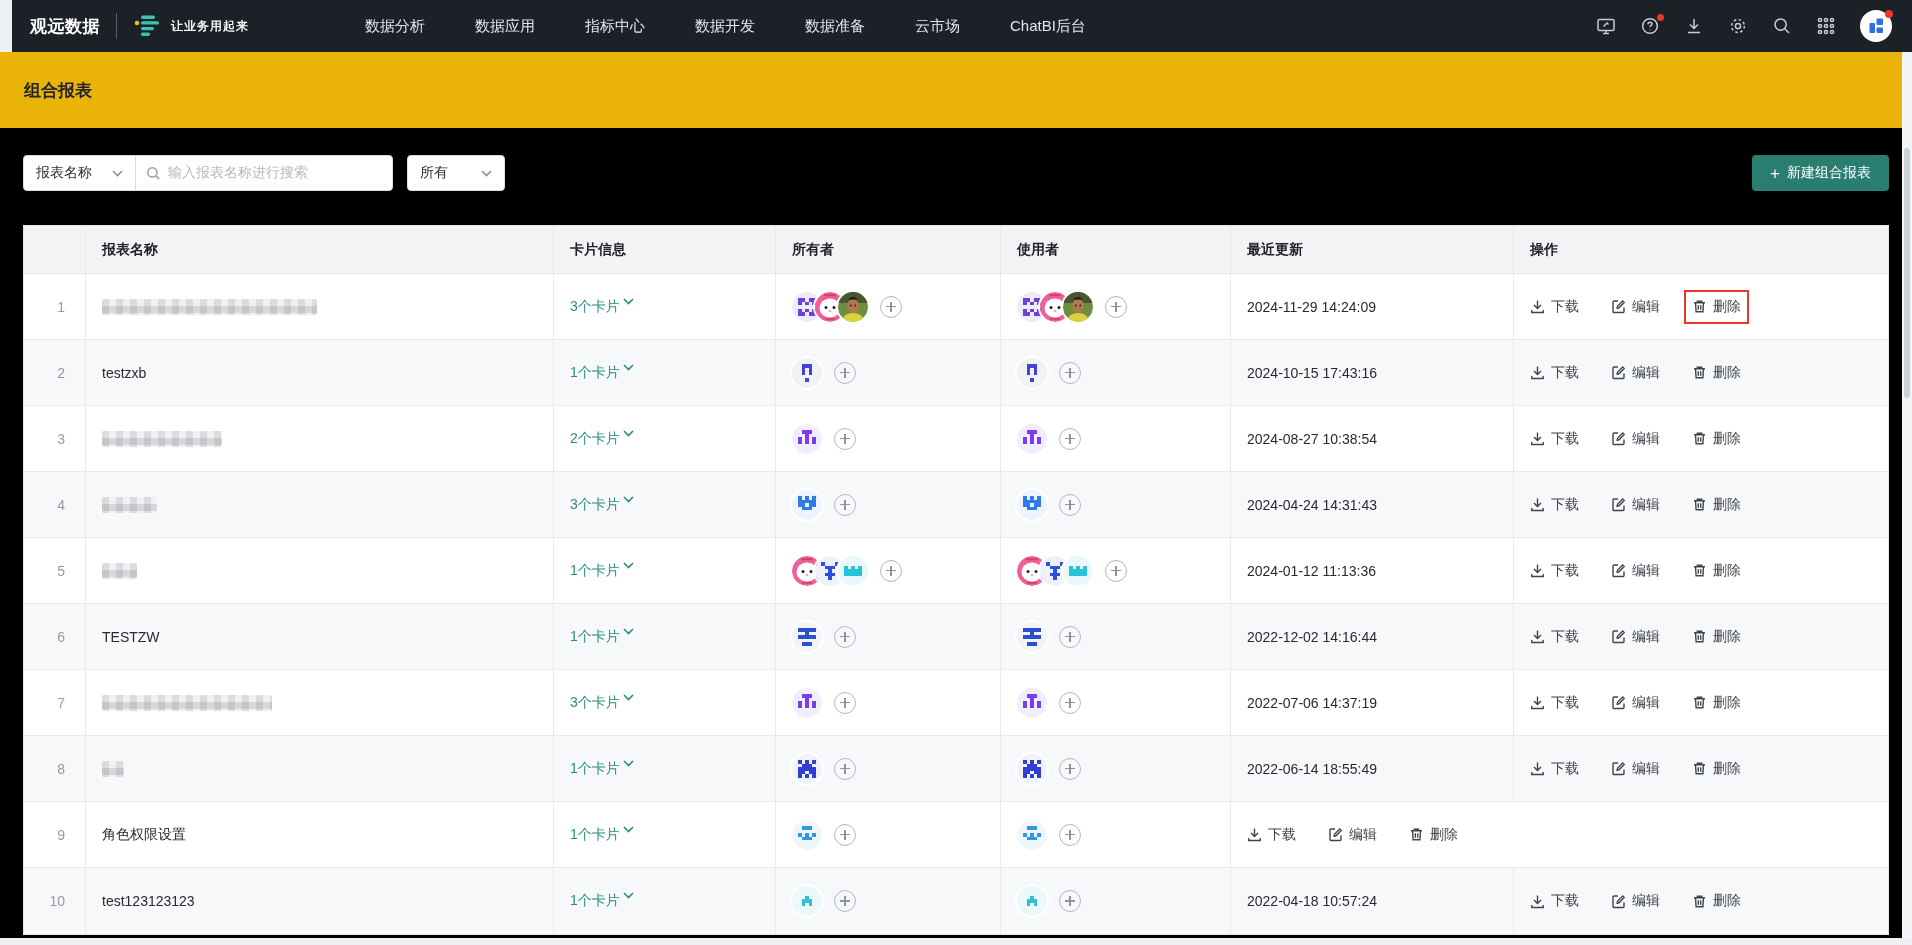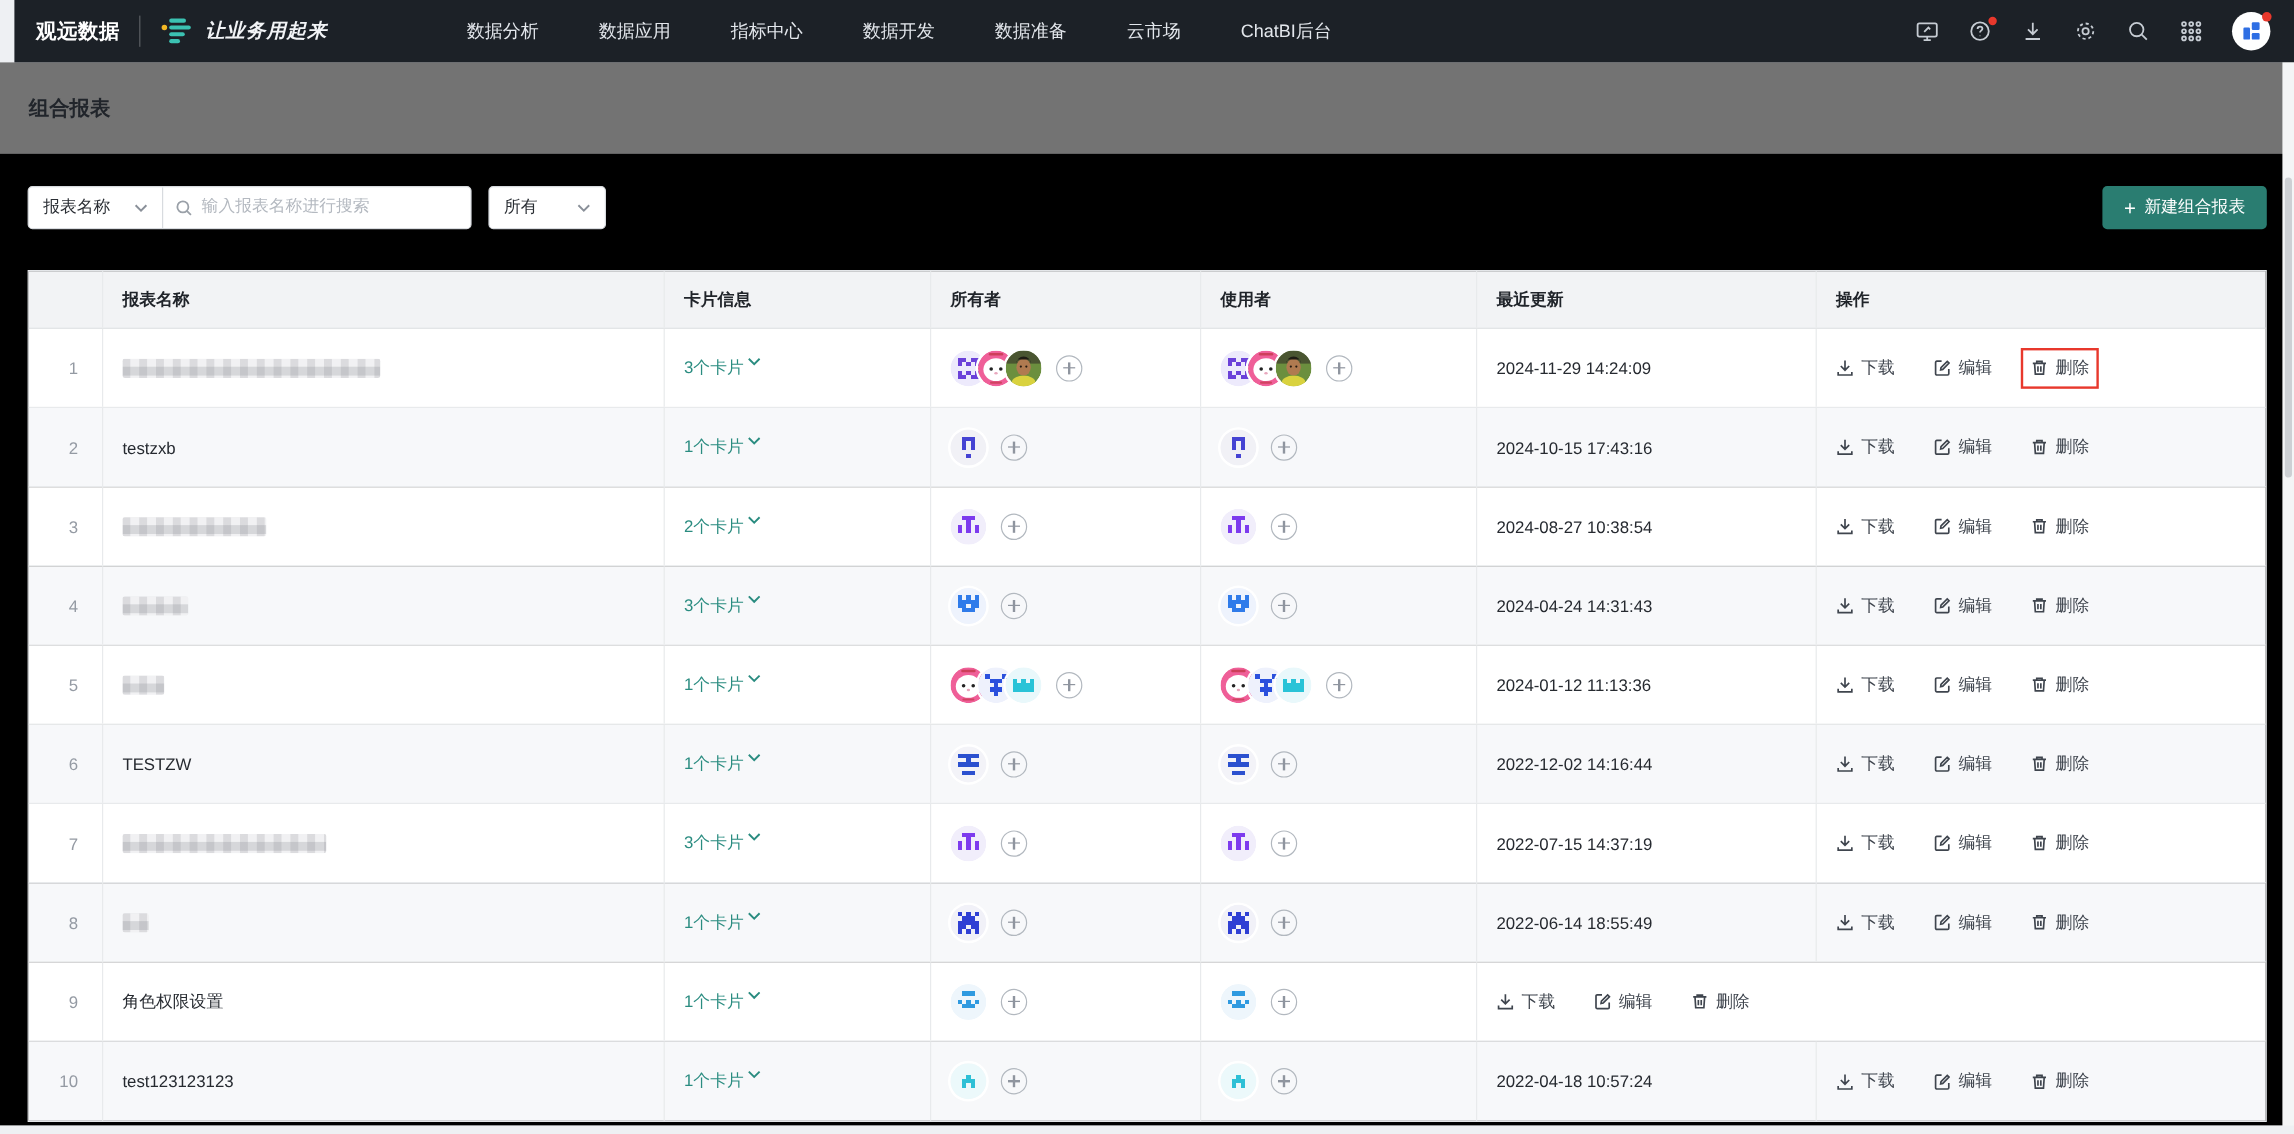--- a/index.html
+++ b/index.html
@@ -5,35 +5,35 @@
   * { margin:0; padding:0; box-sizing:border-box; }
   html,body { width:1912px; height:945px; overflow:hidden;
     font-family:"Liberation Sans","DejaVu Sans",sans-serif; background:#eef0f3; }
 
   
   .navbar { height:52px; background:#1c2127; display:flex; align-items:center;
     padding:0 20px 0 18px; position:relative;margin-left:12px; }
   .brand { color:#fff; font-size:17px; font-weight:700; letter-spacing:.5px; }
   .nav-divider { width:1px; height:26px; background:rgba(255,255,255,.28); margin:0 16px; }
   .logo-icon { width:28px; height:28px; margin-right:10px; }
-  .slogan { color:#f2f4f6; font-size:16px; font-weight:600; letter-spacing:1px;font-style:italic; }
+  .slogan { color:#f2f4f6; font-size:12px; font-weight:600; letter-spacing:1px; }
   .nav-links { display:flex; align-items:center; gap:50px; margin-left:116px; }
   .nav-link { color:#e3e7ec; font-size:15px; cursor:pointer; white-space:nowrap; }
   .nav-right { margin-left:auto; display:flex; align-items:center; gap:24px; }
   .nav-ico { width:20px; height:20px; position:relative; cursor:pointer; display:flex;
     align-items:center; justify-content:center; }
   .nav-ico svg { stroke:#c6ccd3; fill:none; stroke-width:1.5; }
   .red-dot { position:absolute; top:-2px; right:-4px; width:7px; height:7px;
     border-radius:50%; background:#e8382c; }
   .nav-avatar { width:32px; height:32px; border-radius:50%; background:#fff;
     position:relative; cursor:pointer; display:flex; align-items:center; justify-content:center; }
   .nav-avatar .red-dot { top:0; right:-1px; width:8px; height:8px; }
 
   
-  .title-bar { height:76px; background:#737373; display:flex; align-items:center; padding:0 24px; }
+  .title-bar { height:76px; background:#eab308; display:flex; align-items:center; padding:0 24px; }
   .page-title { font-size:17px; font-weight:700; color:#21252b; }
 
   
   .content { background:#000000; height:810px; padding:0 23px; position:relative; }
   .filter-row { display:flex; align-items:center; padding-top:27px; }
   .search-group { display:flex; height:36px; border:1px solid #d8dbdf; border-radius:4px;
     background:#fff; overflow:hidden; }
   .field-select { width:112px; display:flex; align-items:center; justify-content:space-between;
     padding:0 12px; border-right:1px solid #d8dbdf; cursor:pointer; font-size:14px; color:#2a2e34; }
   .search-box { width:256px; display:flex; align-items:center; padding:0 10px; gap:7px; }
@@ -813,21 +813,21 @@
                   <rect x="6" y="13.2" width="3.6" height="3.6" fill="#7d3bee" shape-rendering="crispEdges"></rect>
                   <rect x="13.2" y="13.2" width="3.6" height="3.6" fill="#7d3bee" shape-rendering="crispEdges"></rect>
                   <rect x="20.4" y="13.2" width="3.6" height="3.6" fill="#7d3bee" shape-rendering="crispEdges"></rect>
                   <rect x="6" y="16.8" width="3.6" height="3.6" fill="#7d3bee" shape-rendering="crispEdges"></rect>
                   <rect x="13.2" y="16.8" width="3.6" height="3.6" fill="#7d3bee" shape-rendering="crispEdges"></rect>
                   <rect x="20.4" y="16.8" width="3.6" height="3.6" fill="#7d3bee" shape-rendering="crispEdges"></rect>
                 </svg></span>
               <button class="plus-btn"></button>
             </div>
           </div>
-          <div class="cell c-updated">2022-07-15 14:37:19</div>
+          <div class="cell c-updated">2022-07-06 14:37:19</div>
           <div class="cell c-actions">
             <div class="actions">
               <span class="action">
                 <svg width="15" height="15" viewBox="0 0 15 15">
                   <path d="M7.5 1.5v7.5M4 6l3.5 3.5L11 6M1.8 11v2.5h11.4V11"></path>
                 </svg>
                 <span>下载</span>
               </span>
               <span class="action">
                 <svg width="15" height="15" viewBox="0 0 15 15">

